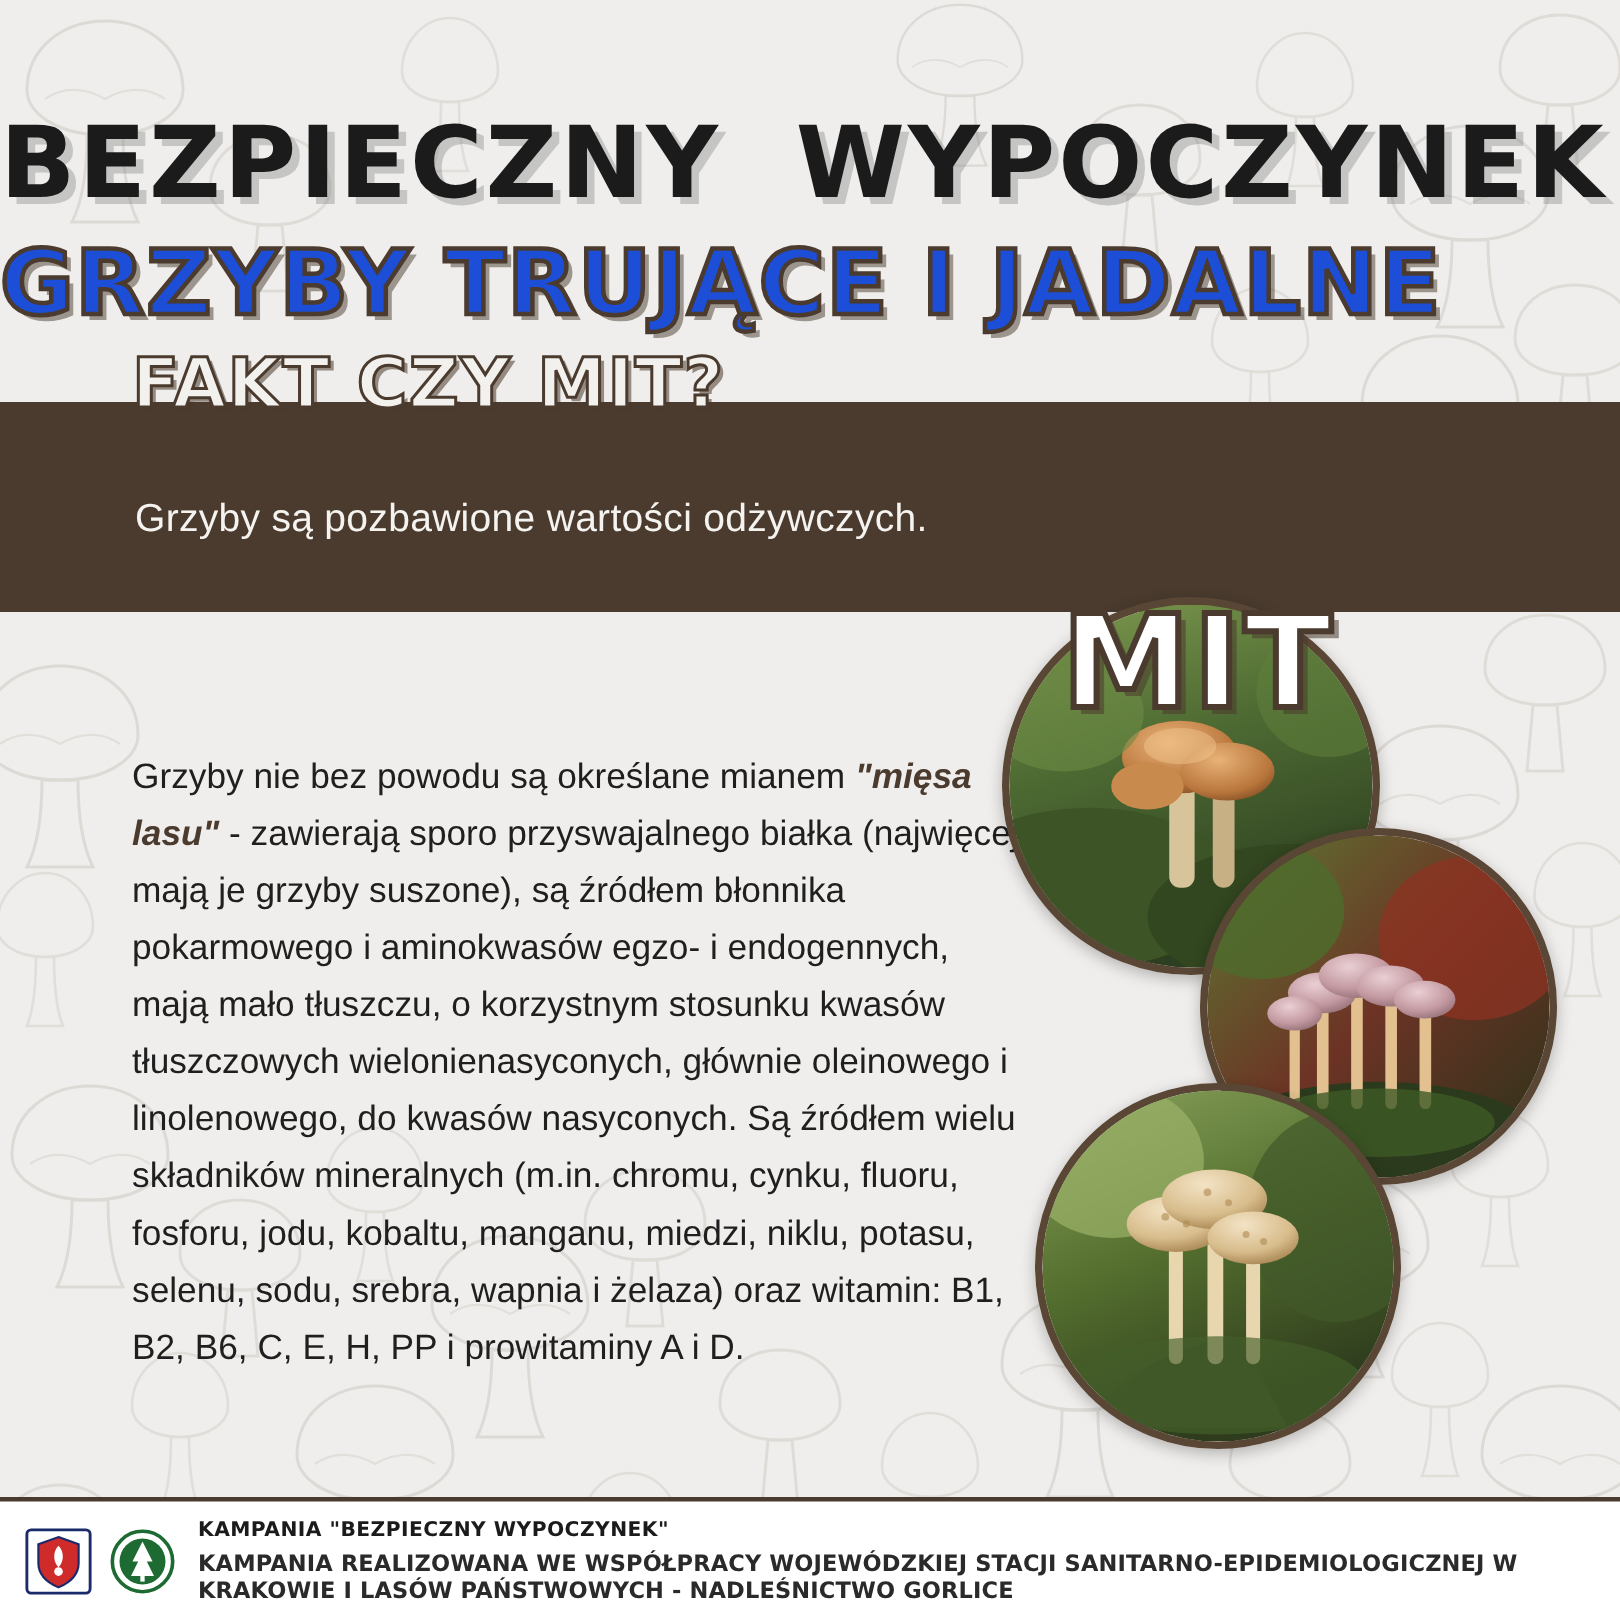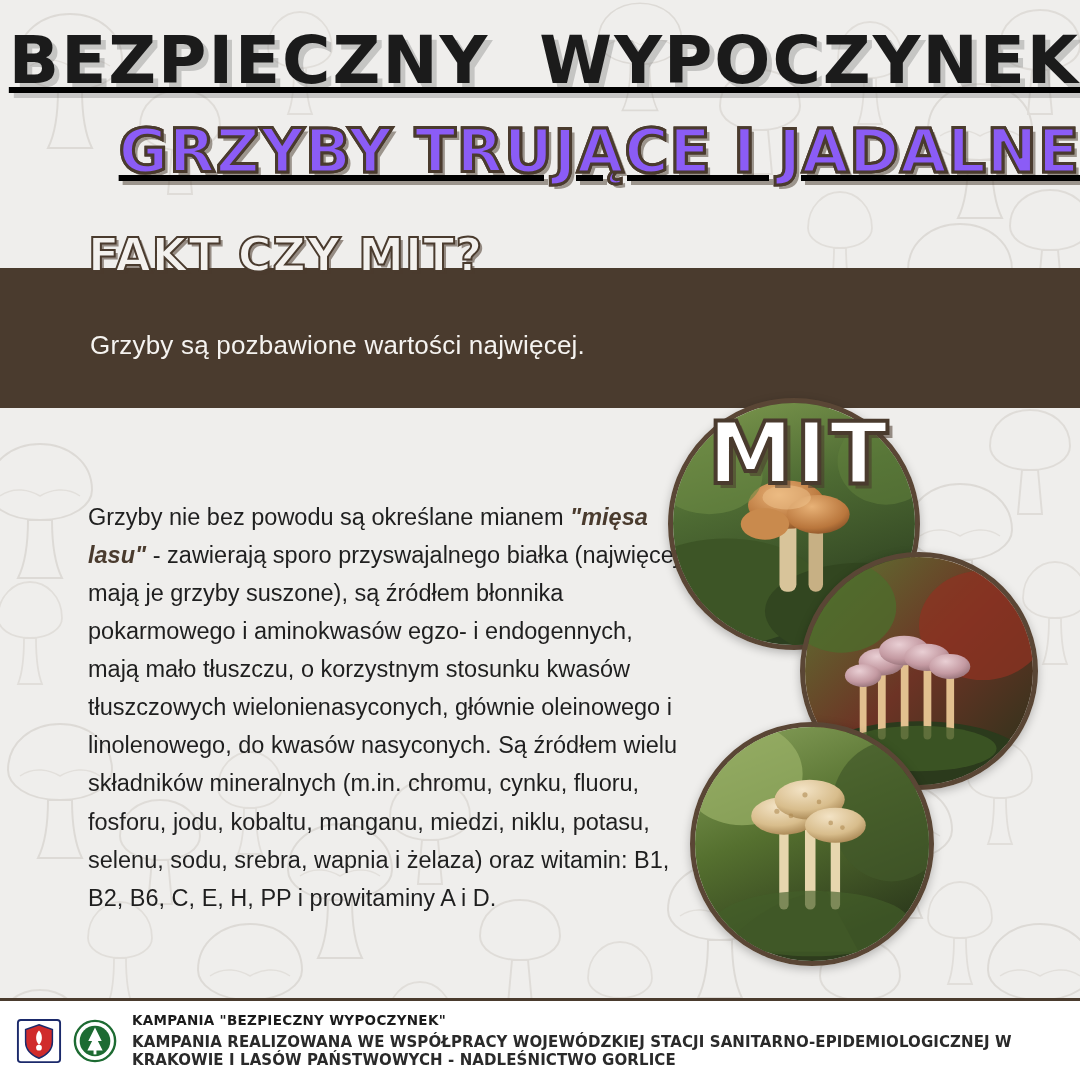--- a/index.html
+++ b/index.html
@@ -25,46 +25,45 @@
     inset: 0;
     z-index: 0;
     opacity: 0.55;
     pointer-events: none;
   }
 
   
   .headings {
     position: relative;
     z-index: 3;
-    padding-top: 28px;
-    text-align: right;
-    text-decoration: underline;
+    padding-top: 76px;
+    text-align: left;
   }
 
   .title-main {
     font-family: "DejaVu Sans", sans-serif;
     font-weight: 700;
     font-size: 66px;
     letter-spacing: 2px;
     color: #1b1b1b;
     text-shadow: 5px 5px 0 rgba(120,120,120,0.35);
     line-height: 1.0;
     white-space: pre;
   }
 
   .title-sub {
     font-family: "DejaVu Sans", sans-serif;
     font-weight: 700;
     font-size: 60px;
     letter-spacing: 1px;
-    color: #8b5cf6;
+    color: #1d4ed8;
     -webkit-text-stroke: 3px #4a3b2e;
     text-shadow: 4px 4px 0 rgba(74,59,46,0.5);
     line-height: 1.25;
-    margin-top: 20px;
+    margin-top: 10px;
   }
 
   
   .band {
     position: absolute;
     left: 0;
     top: 268px;
     width: 1080px;
     height: 140px;
     background: #4a3b2e;
@@ -92,21 +91,21 @@
     top: 330px;
     z-index: 4;
     font-size: 26px;
     color: #f5f3f0;
     letter-spacing: 0.2px;
   }
 
   .verdict {
     position: absolute;
     right: 190px;
-    top: 403px;
+    top: 392px;
     z-index: 5;
     font-family: "DejaVu Sans", sans-serif;
     font-weight: 700;
     font-size: 86px;
     letter-spacing: 2px;
     color: #ffffff;
     -webkit-text-stroke: 4px #4a3b2e;
     text-shadow: 5px 5px 0 rgba(74,59,46,0.55);
   }
 
@@ -233,21 +232,21 @@
     <use href="#mush-c" x="1000" y="800"></use>
   </svg>
 
   <div class="headings">
     <div class="title-main">BEZPIECZNY  WYPOCZYNEK</div>
     <div class="title-sub">GRZYBY TRUJĄCE I JADALNE</div>
   </div>
 
   <div class="band"></div>
   <div class="fakt-czy-mit">FAKT CZY MIT?</div>
-  <div class="statement">Grzyby są pozbawione wartości najwięcej.</div>
+  <div class="statement">Grzyby są pozbawione wartości odżywczych.</div>
   <div class="verdict">MIT</div>
 
   <div class="body-text"><span>Grzyby nie bez powodu są określane mianem </span><span class="quote">"mięsa lasu"</span><span> - zawierają sporo przyswajalnego białka (najwięcej mają je grzyby suszone), są źródłem błonnika pokarmowego i aminokwasów egzo- i endogennych, mają mało tłuszczu, o korzystnym stosunku kwasów tłuszczowych wielonienasyconych, głównie oleinowego i linolenowego, do kwasów nasyconych. Są źródłem wielu składników mineralnych (m.in. chromu, cynku, fluoru, fosforu, jodu, kobaltu, manganu, miedzi, niklu, potasu, selenu, sodu, srebra, wapnia i żelaza) oraz witamin: B1, B2, B6, C, E, H, PP i prowitaminy A i D.</span></div>
 
   <div class="photo photo-1">
     <svg viewBox="0 0 100 100" preserveAspectRatio="xMidYMid slice">
       <defs>
         <linearGradient id="g1" x1="0" y1="0" x2="0.3" y2="1">
           <stop offset="0%" stop-color="#7f9a4f"></stop>
           <stop offset="45%" stop-color="#4e6b33"></stop>

